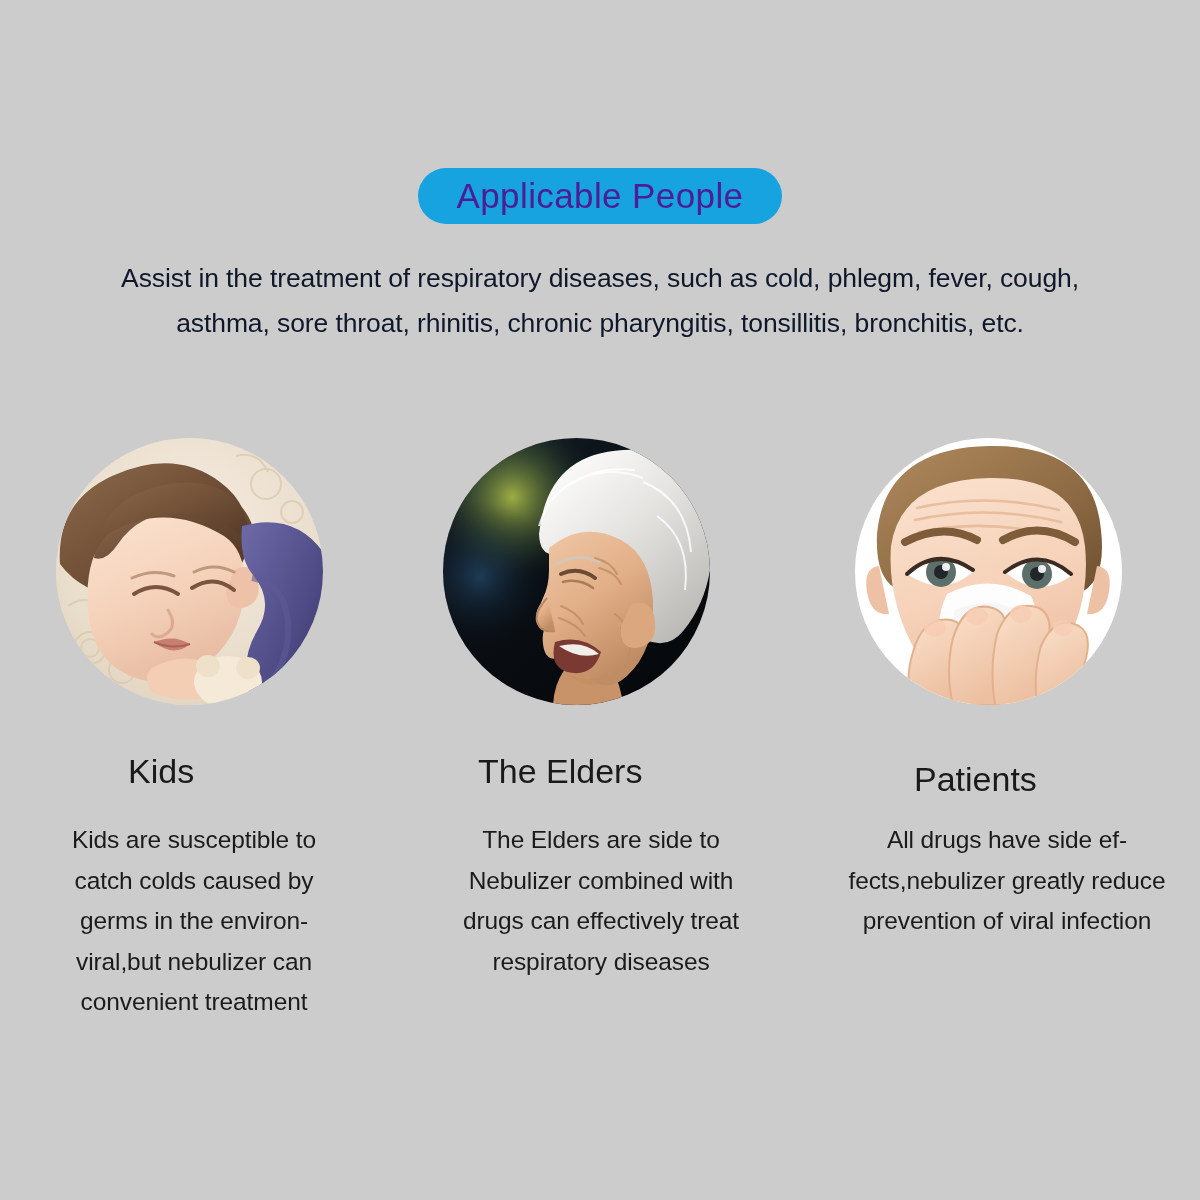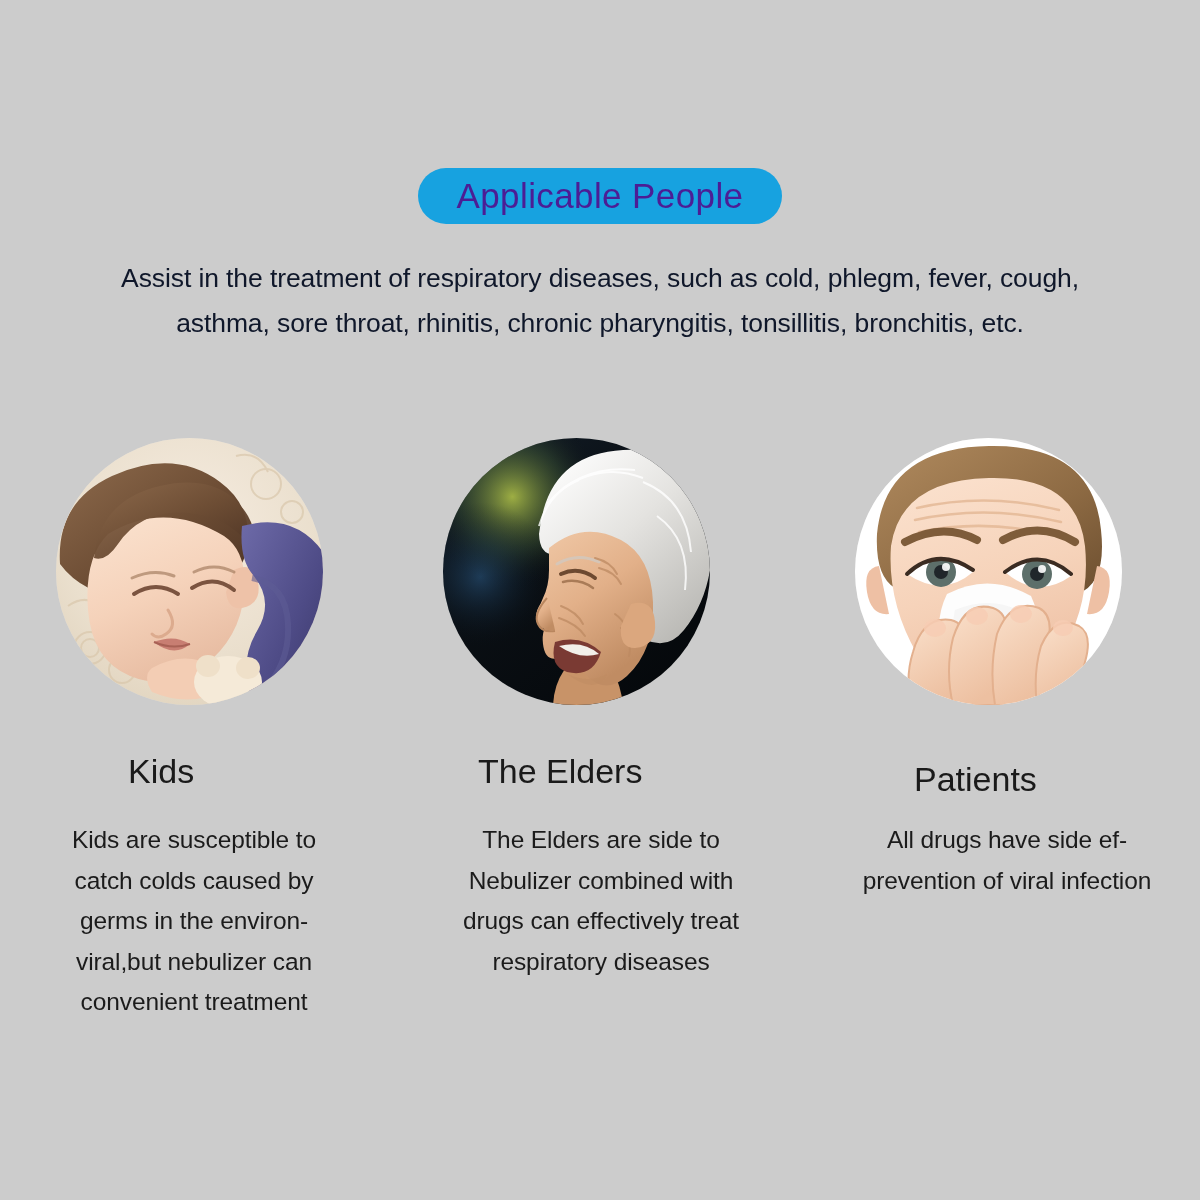--- a/index.html
+++ b/index.html
@@ -358,18 +358,19 @@
             <ellipse cx="80" cy="190" rx="11" ry="9"></ellipse>
             <ellipse cx="122" cy="178" rx="11" ry="9"></ellipse>
             <ellipse cx="166" cy="176" rx="11" ry="9"></ellipse>
             <ellipse cx="208" cy="190" rx="10" ry="8"></ellipse>
           </g>
         </svg>
       </div>
       <div class="caption">Patients</div>
       <div class="body-text">
         <span class="body-line">All drugs have side ef-</span>
+        <span class="body-line">fects,nebulizer greatly reduce</span>
         <span class="body-line">prevention of viral infection</span>
       </div>
     </div>
 
   </div>
 </div>
 
 </body></html>

